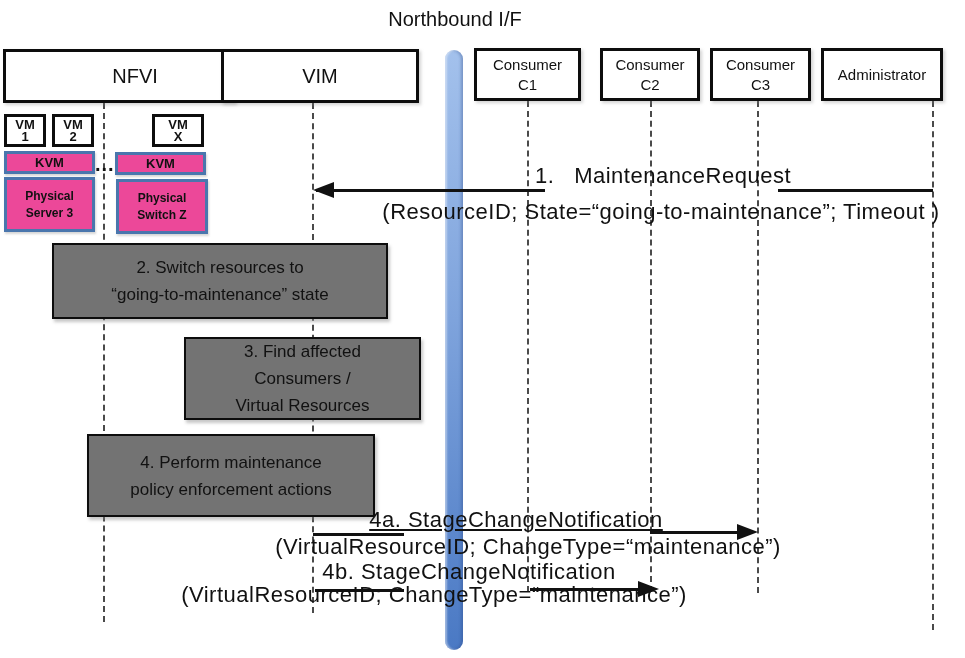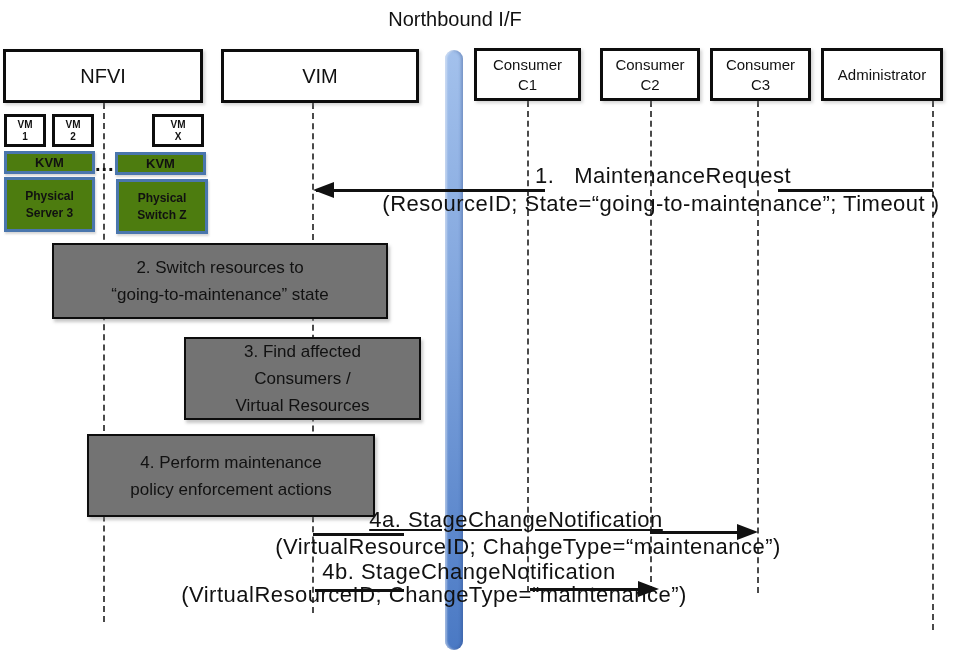--- a/index.html
+++ b/index.html
@@ -21,24 +21,24 @@
     position:absolute;background:#fff;border:3px solid #0d0d0d;
     display:flex;flex-direction:column;align-items:center;justify-content:center;
     text-align:center;z-index:3;box-shadow:2px 2px 3px rgba(130,130,130,.35);
   }
   .hdr.big{font-size:20px;line-height:22px;}
   .hdr.small{font-size:15px;line-height:20px;}
   
   .vmbox{
     position:absolute;background:#fff;border:3px solid #0d0d0d;z-index:3;
     display:flex;flex-direction:column;align-items:center;justify-content:center;
-    font-size:10px;font-weight:bold;line-height:12px;text-align:center;
+    font-size:13px;font-weight:bold;line-height:12px;text-align:center;
   }
   .bluebox{
-    position:absolute;background:#4d7c0f;border:3px solid var(--accent,#4a76ad);z-index:3;
+    position:absolute;background:#ec4899;border:3px solid var(--accent,#4a76ad);z-index:3;
     display:flex;flex-direction:column;align-items:center;justify-content:center;
     font-weight:bold;text-align:center;box-shadow:1px 2px 2px rgba(120,120,120,.3);
   }
   .ellip{position:absolute;font-size:20px;font-weight:bold;z-index:4;letter-spacing:1px;}
   
   .act{
     position:absolute;background:#737373;border:2px solid #0d0d0d;z-index:4;
     display:flex;flex-direction:column;align-items:center;justify-content:center;
     font-size:17px;line-height:27px;text-align:center;
     box-shadow:2px 3px 3px rgba(130,130,130,.45);
@@ -73,21 +73,21 @@
 
   <div class="lifeline" style="left:103px;top:103px;height:519px;"></div>
   <div class="lifeline" style="left:312px;top:103px;height:510px;"></div>
   <div class="lifeline" style="left:527px;top:101px;height:491px;"></div>
   <div class="lifeline" style="left:650px;top:101px;height:491px;"></div>
   <div class="lifeline" style="left:757px;top:101px;height:492px;"></div>
   <div class="lifeline" style="left:932px;top:101px;height:529px;"></div>
 
   <div class="nbar"></div>
 
-  <div class="hdr big" style="left:3px;top:49px;width:194px;height:48px;">
+  <div class="hdr big" style="left:3px;top:49px;width:194px;height:48px;padding-left:32px;">
     <div>NFVI</div>
   </div>
   <div class="hdr big" style="left:221px;top:49px;width:192px;height:48px;">
     <div>VIM</div>
   </div>
   <div class="hdr small" style="left:474px;top:48px;width:101px;height:47px;">
     <div>Consumer</div>
     <div>C1</div>
   </div>
   <div class="hdr small" style="left:600px;top:48px;width:94px;height:47px;">
@@ -140,21 +140,21 @@
     <div>3. Find affected</div>
     <div>Consumers /</div>
     <div>Virtual Resources</div>
   </div>
   <div class="act" style="left:52px;top:434px;width:284px;height:79px;margin-left:35px;">
     <div>4. Perform maintenance</div>
     <div>policy enforcement actions</div>
   </div>
 
   <div class="mlabel" style="left:663px;top:164px;">1.   MaintenanceRequest</div>
-  <div class="mlabel" style="left:661px;top:192px;">(ResourceID; State=“going-to-maintenance”; Timeout )</div>
+  <div class="mlabel" style="left:661px;top:200px;">(ResourceID; State=“going-to-maintenance”; Timeout )</div>
   <div class="mline" style="left:316px;top:189px;width:229px;"></div>
   <div class="mline" style="left:778px;top:189px;width:155px;"></div>
   <div class="head-left" style="left:313px;top:182px;"></div>
 
   <div class="mlabel" style="left:516px;top:508px;text-decoration:underline;">4a. StageChangeNotification</div>
   <div class="mlabel" style="left:528px;top:535px;">(VirtualResourceID; ChangeType=“maintenance”)</div>
   <div class="mline" style="left:313px;top:533px;width:91px;"></div>
   <div class="mline" style="left:650px;top:531px;width:90px;"></div>
   <div class="head-right" style="left:737px;top:524px;"></div>
 

